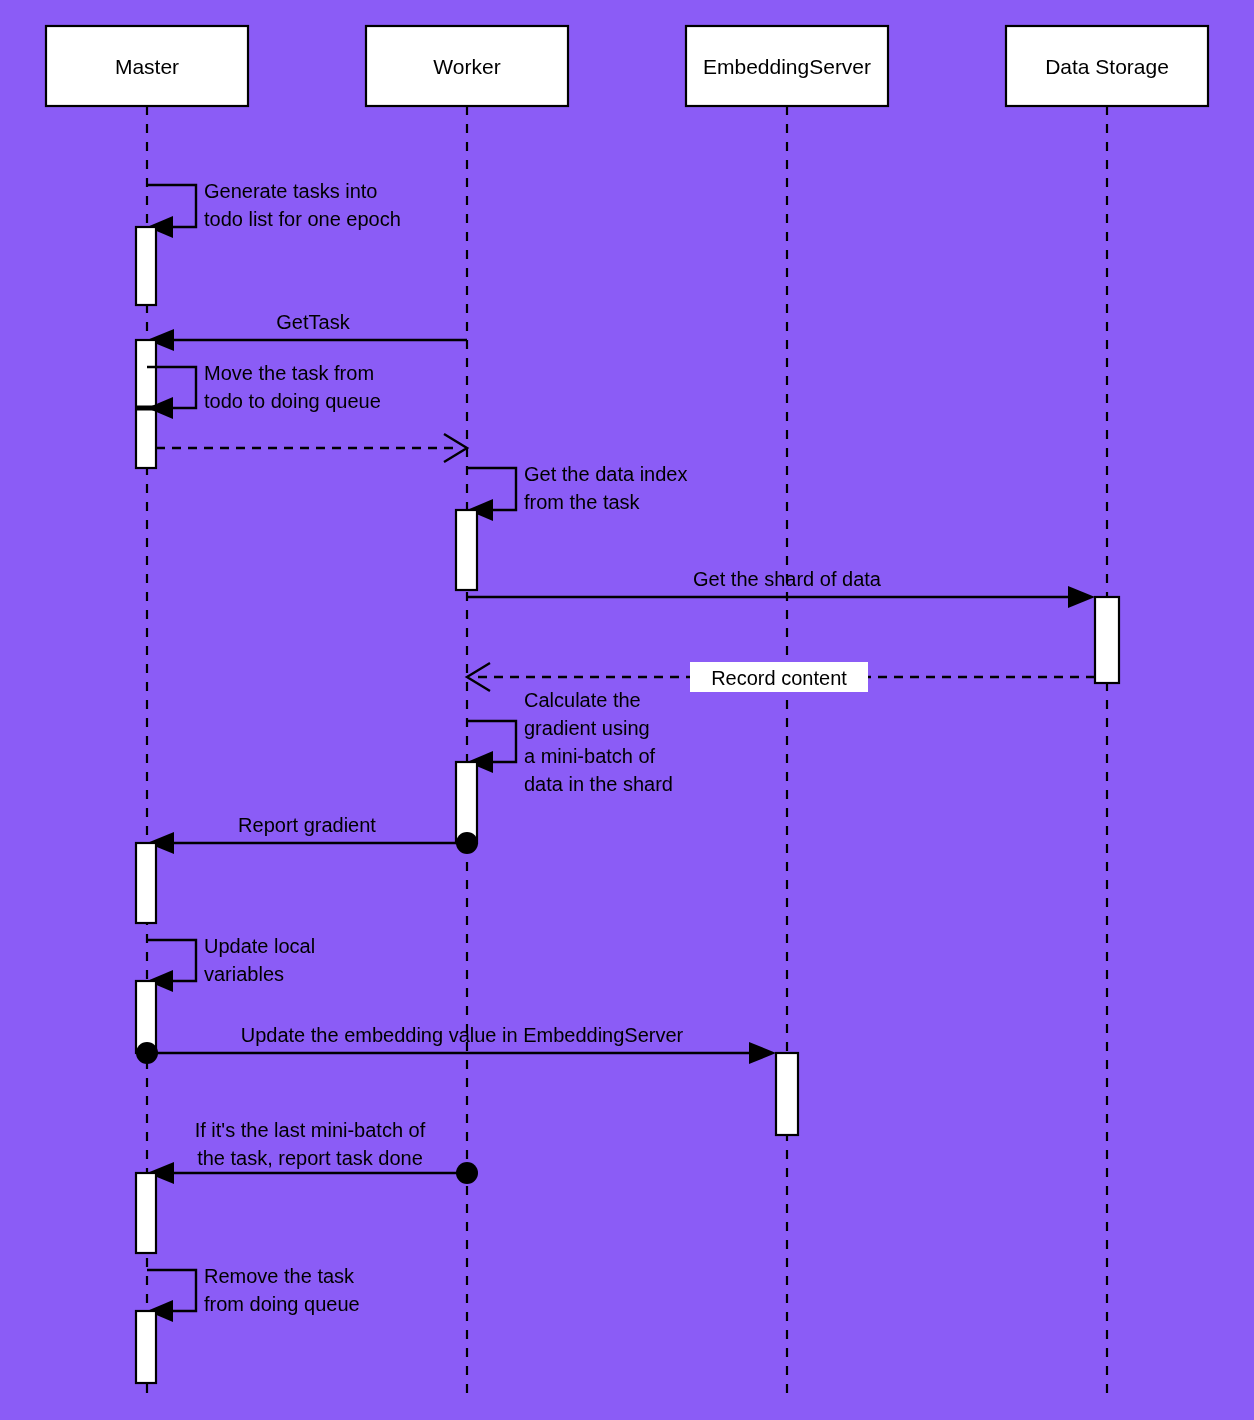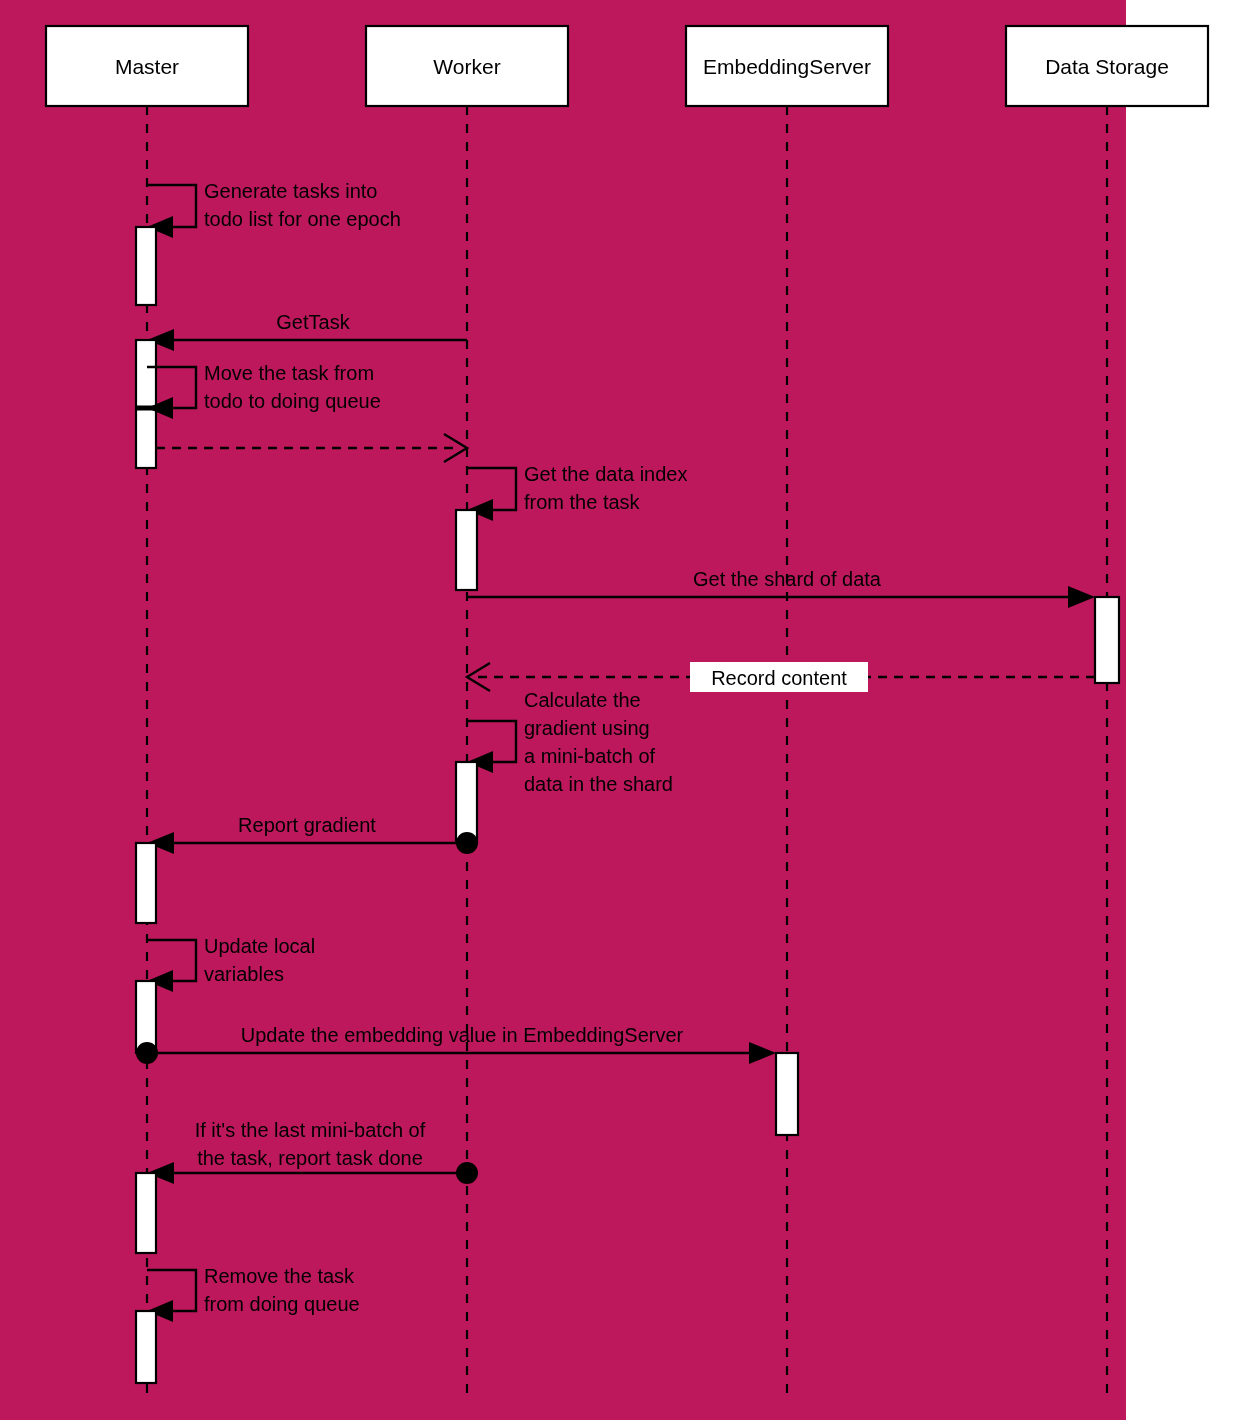--- a/index.html
+++ b/index.html
@@ -2,23 +2,23 @@
 <html><head>
 <meta charset="utf-8">
 <style>
   html, body {
     margin: 0;
     padding: 0;
     background: #ffffff;
   }
   #diagram-root {
     position: relative;
-    width: 1126px;
+    width: 1254px;
     height: 1420px;
-    background: #be185d;
+    background: #8b5cf6;
     font-family: "Liberation Sans", sans-serif;
   }
   svg#seq {
     display: block;
     width: 1254px;
     height: 1420px;
   }
   .lifeline-box {
     fill: #ffffff;
     stroke: #000000;

